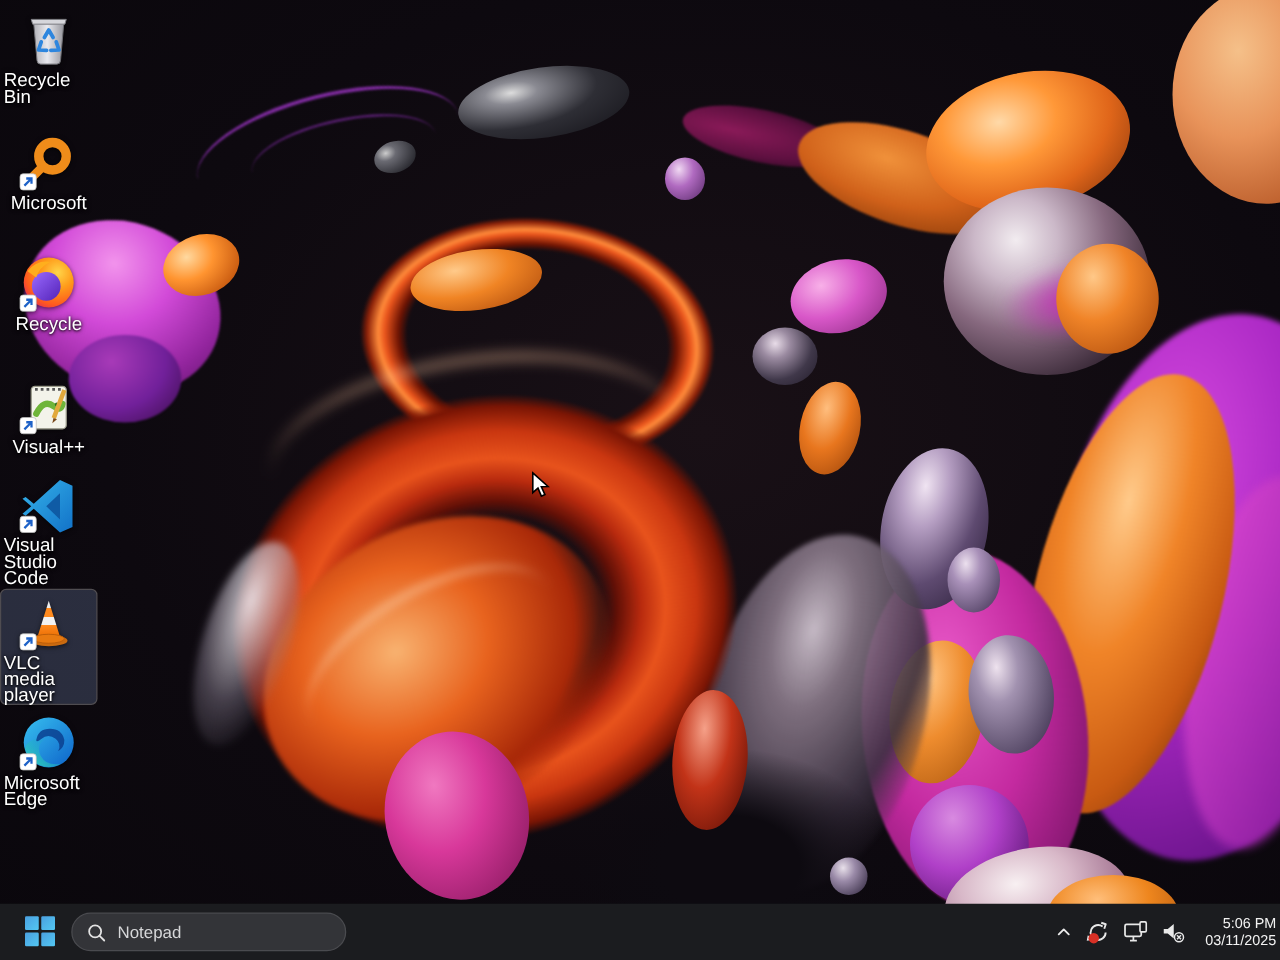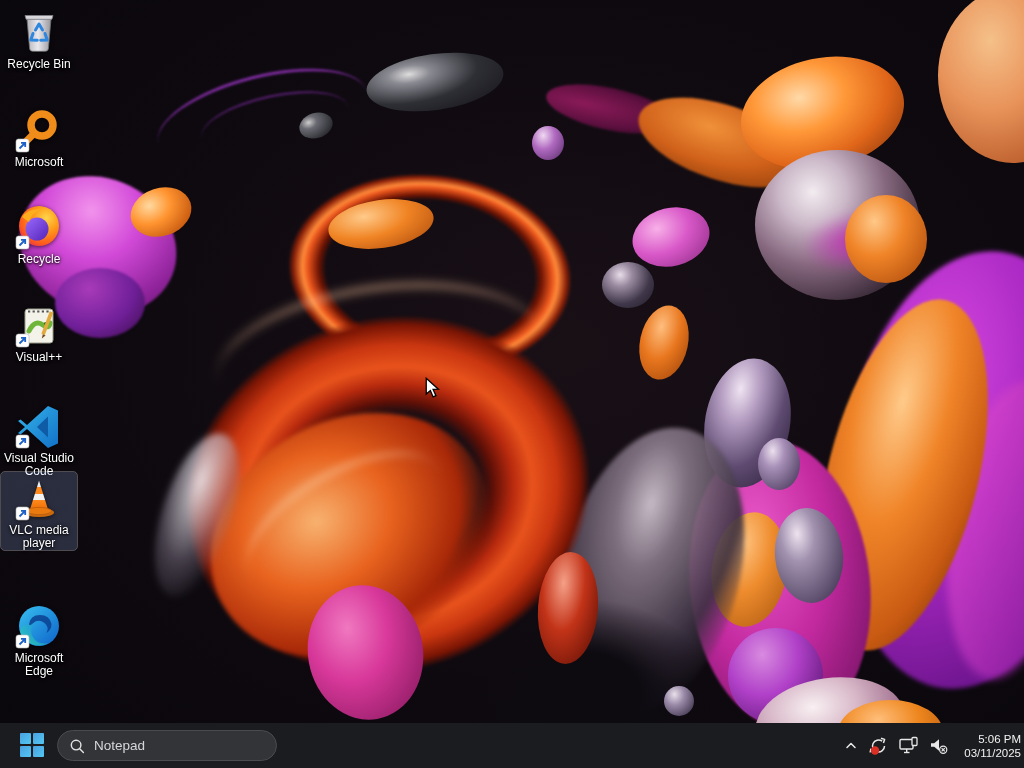--- a/index.html
+++ b/index.html
@@ -9,21 +9,21 @@
            background: radial-gradient(ellipse at 55% 45%, #191016 0%, #0d090f 60%, #0a070c 100%); }
 
   
   .b { position:absolute; border-radius:50%; }
 
   
   .cell { position:absolute; left:1px; width:76px; display:flex; flex-direction:column;
           align-items:center; padding-top:2px; border-radius:4px; cursor:default; }
   .cell.selected { background:rgba(165,195,255,.20); outline:1px solid rgba(255,255,255,.28); }
   .ic { width:48px; height:48px; display:block; filter:drop-shadow(0 1px 2px rgba(0,0,0,.6)); }
-  .lbl { margin-top:2px; font-size:12px; line-height:13px; color:#fff; text-align:center;
+  .lbl { margin-top:2px; font-size:15px; line-height:13px; color:#fff; text-align:left;
          max-width:72px; text-shadow:0 1px 2px rgba(0,0,0,.95), 0 0 4px rgba(0,0,0,.8); }
 
   
   #taskbar { position:absolute; left:0; right:0; bottom:0; height:45px; background:#1b1c1f; z-index:50; }
   #startBtn { position:absolute; left:12px; top:2px; width:40px; height:40px; display:flex;
               align-items:center; justify-content:center; border-radius:5px; }
   .winlogo { width:24px; height:24px; display:grid; grid-template-columns:1fr 1fr;
              grid-template-rows:1fr 1fr; gap:2px; }
   .winlogo div { background:linear-gradient(135deg,#4aa0e0,#53c7f2); border-radius:1px; }
   #searchBox { position:absolute; left:57px; top:7px; width:220px; height:31px; border-radius:16px;
@@ -147,21 +147,21 @@
       <path d="M14 30 q6 -12 14 -6 q6 4.5 7 -2" fill="none" stroke="#6fb53a" stroke-width="5" stroke-linecap="round"></path>
       <circle cx="30.5" cy="22.5" r="1.6" fill="#2a6e1e"></circle>
       <line x1="36.5" y1="11" x2="28" y2="33.5" stroke="#e2a93c" stroke-width="3.6"></line>
       <path d="M26.8 37.5 l1 -4.2 l2.8 1.1 Z" fill="#7a4a1e"></path>
       <rect x="1" y="33" width="13" height="13" rx="2.5" fill="#fff" stroke="#bbb" stroke-width=".6"></rect>
       <path d="M4.5 42.5 L10 37 M6 36.8 h4.2 v4.2" stroke="#1e62c8" stroke-width="1.8" fill="none"></path>
     </svg>
     <div class="lbl">Visual++</div>
   </div>
 
-  <div class="cell" style="top:400px;">
+  <div class="cell" style="top:378px;">
     <svg class="ic" viewBox="0 0 48 48">
       <defs>
           <linearGradient id="vsG" x1="0" y1="0" x2="1" y2="1">
         <stop offset="0" stop-color="#35b3ea"></stop>
             <stop offset="1" stop-color="#1272c8"></stop>
       </linearGradient>
         </defs>
       <polygon points="33,4 12,23 5.5,17.5 3,19 10,25 3,31 5.5,32.5 12,27 33,46 43,41.5 43,8.5" fill="url(#vsG)"></polygon>
       <polygon points="33,14.5 22,25 33,35.5" fill="#0f5ba5"></polygon>
       <rect x="1" y="33" width="13" height="13" rx="2.5" fill="#fff" stroke="#bbb" stroke-width=".6"></rect>
@@ -186,21 +186,21 @@
         </defs>
       <ellipse cx="24" cy="38.5" rx="15" ry="4.5" fill="#c96a10"></ellipse>
       <path d="M24 6.5 L14.5 37 h19 Z" fill="url(#vlcS)"></path>
       <ellipse cx="24" cy="37" rx="12.5" ry="3.6" fill="#e87a10" stroke="#b85a08" stroke-width=".7"></ellipse>
       <rect x="1" y="33" width="13" height="13" rx="2.5" fill="#fff" stroke="#bbb" stroke-width=".6"></rect>
       <path d="M4.5 42.5 L10 37 M6 36.8 h4.2 v4.2" stroke="#1e62c8" stroke-width="1.8" fill="none"></path>
     </svg>
     <div class="lbl">VLC media player</div>
   </div>
 
-  <div class="cell" style="top:600px;">
+  <div class="cell" style="top:568px;">
     <svg class="ic" viewBox="0 0 48 48">
       <defs>
         <linearGradient id="edgA" x1="0" y1="0" x2="1" y2="1">
           <stop offset="0" stop-color="#37c0f0"></stop>
             <stop offset="1" stop-color="#0d62c9"></stop>
         </linearGradient>
         <linearGradient id="edgB" x1="0" y1="1" x2="1" y2="0">
           <stop offset="0" stop-color="#35e0a8"></stop>
             <stop offset="1" stop-color="#1490d8" stop-opacity="0"></stop>
         </linearGradient>

